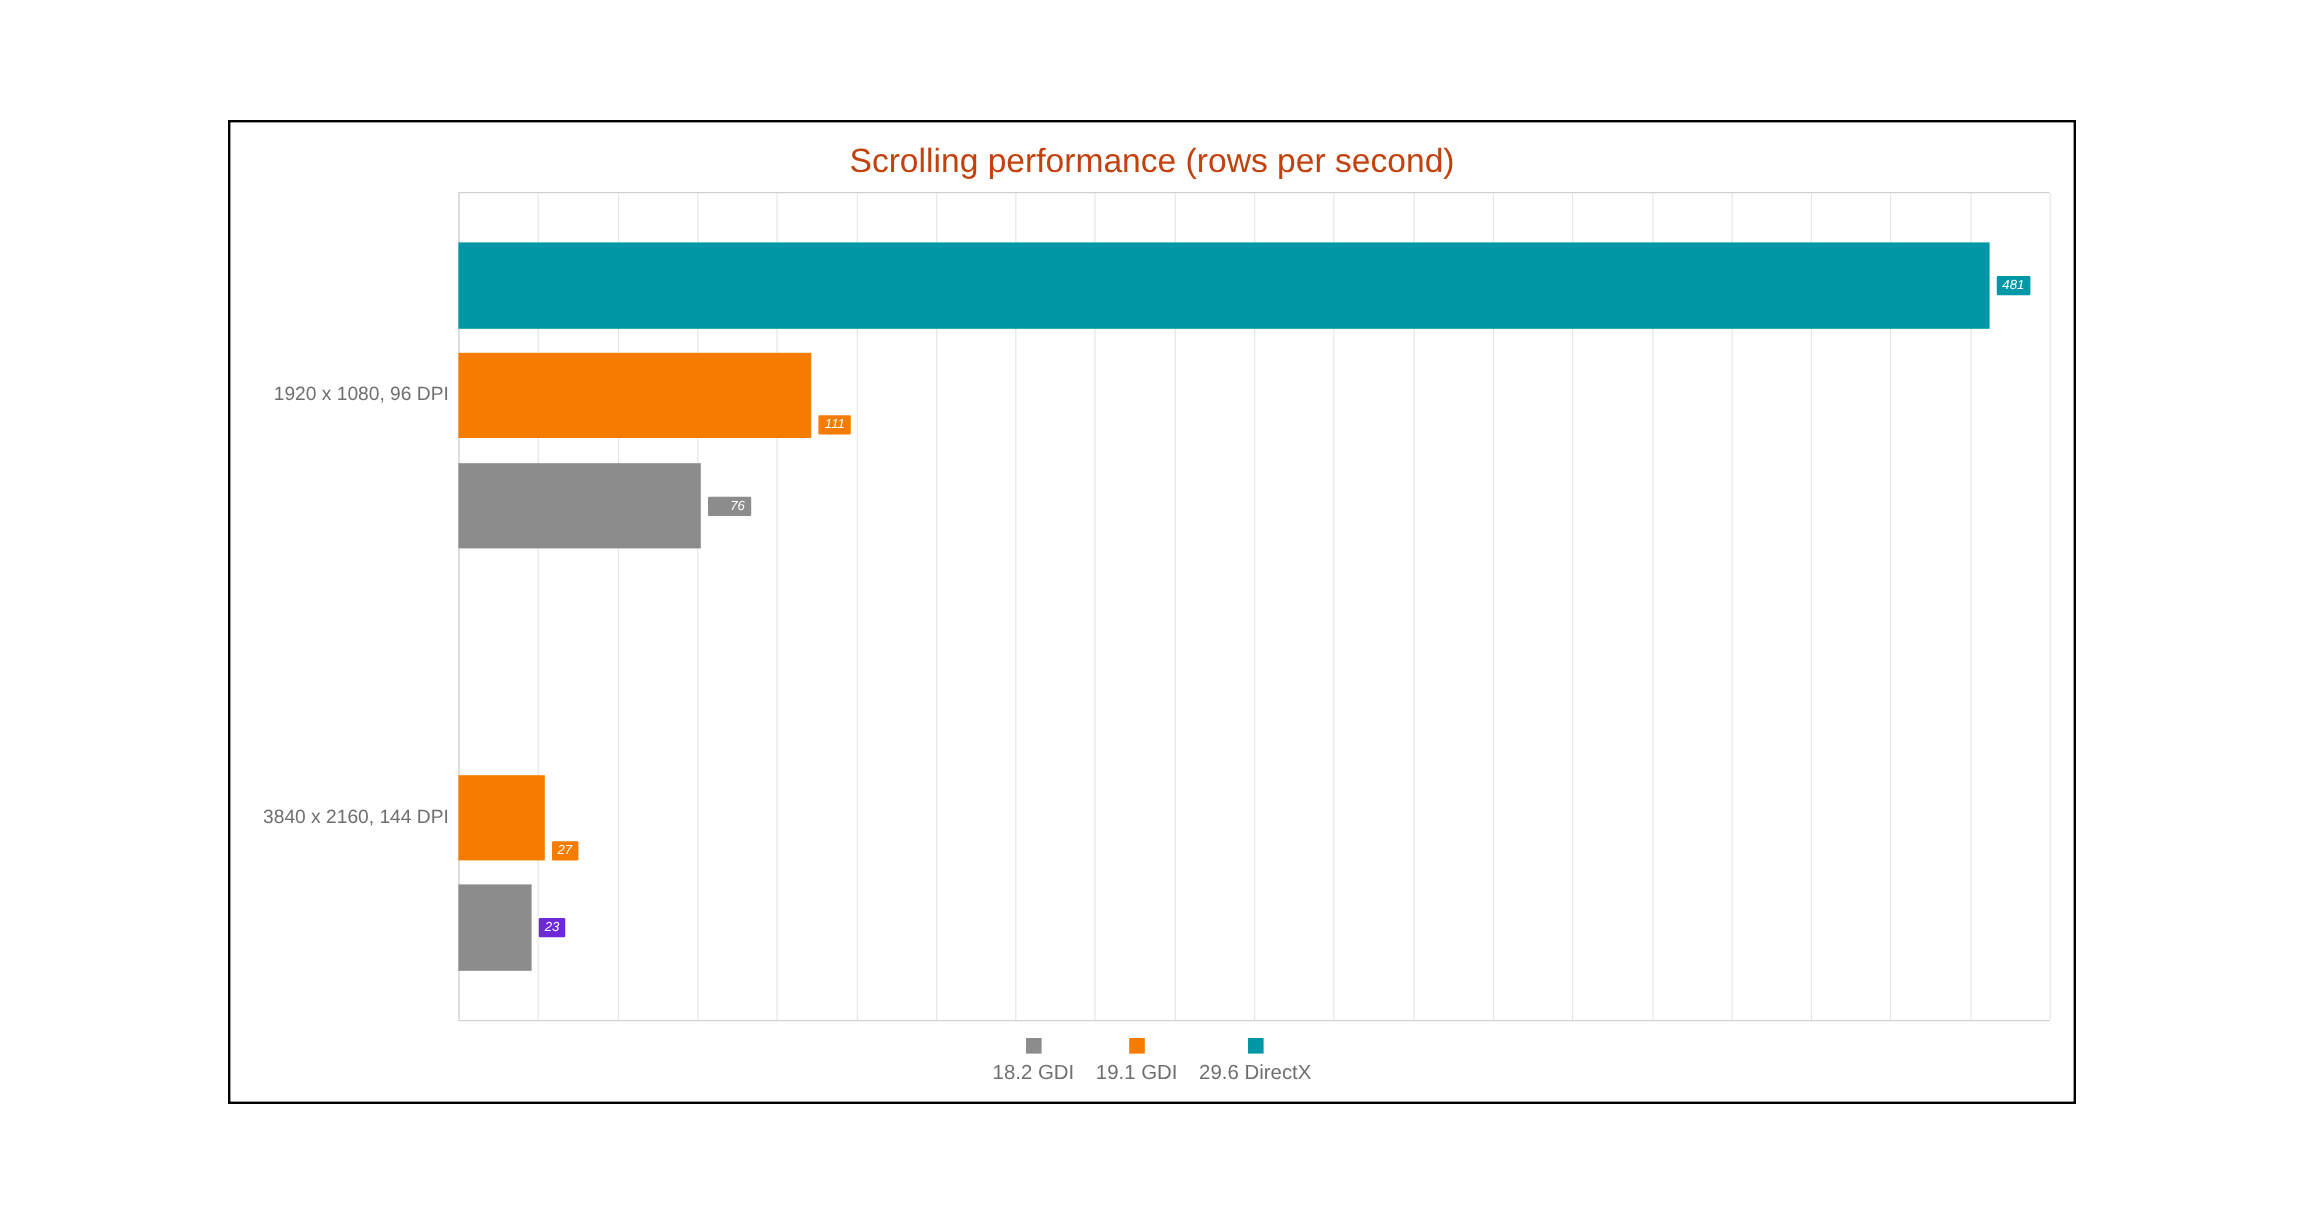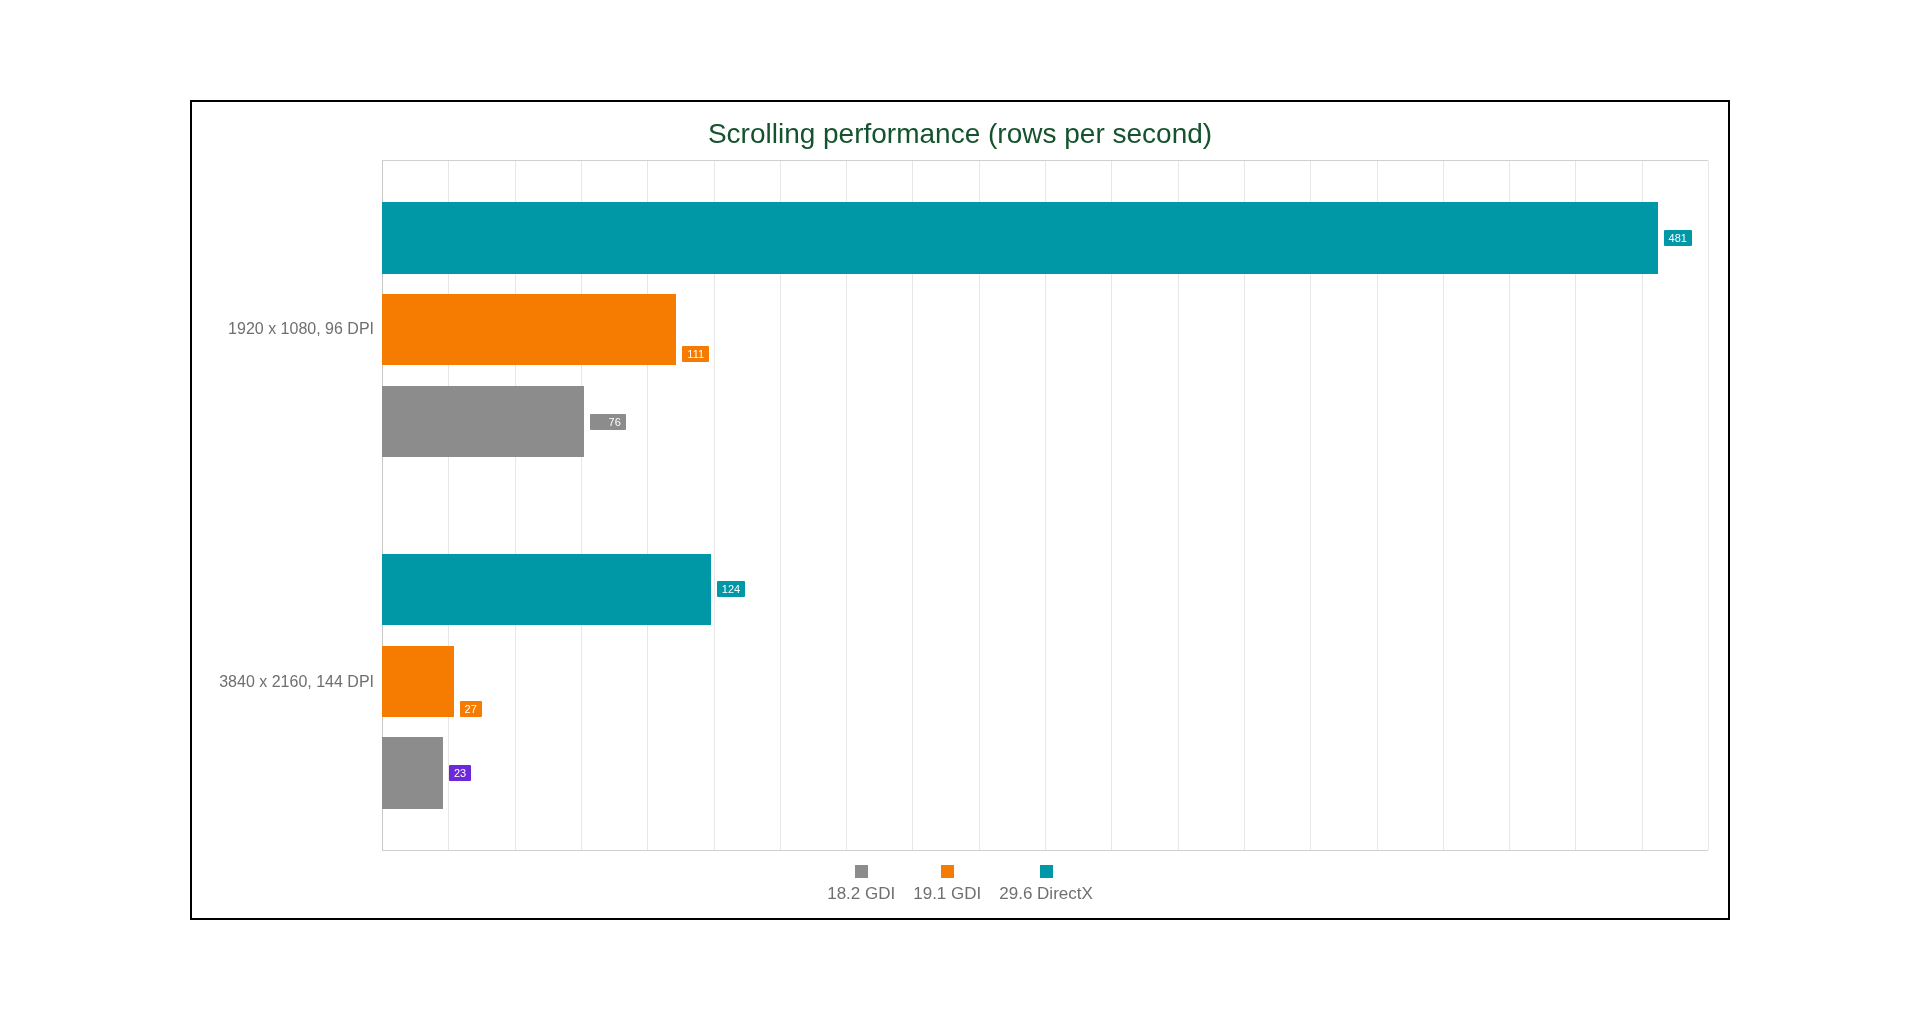--- a/index.html
+++ b/index.html
@@ -18,21 +18,21 @@
     border: 2px solid #000;
     background: #fff;
     display: flex;
     flex-direction: column;
     padding: 10px 20px 10px 20px;
   }
   .chart-title {
     text-align: center;
     font-size: 28px;
     font-weight: 300;
-    color: #14532d;
+    color: #c2410c;
     padding: 6px 0 10px 0;
   }
   .plot-row {
     flex: 1;
     display: flex;
   }
   .ylabels {
     width: 170px;
     position: relative;
     font-size: 16px;
@@ -71,20 +71,21 @@
   .bar .fill {
     height: 100%;
   }
   .bar .val {
     margin-left: 6px;
     font-size: 11px;
     font-weight: 400;
     color: #fff;
     padding: 2px 5px;
     border-radius: 1px;
+    font-style: italic;
   }
   .legend {
     display: flex;
     justify-content: center;
     gap: 18px;
     padding: 14px 0 4px 0;
     font-size: 17px;
     color: #6f6f6f;
   }
   .legend-item {
@@ -135,24 +136,20 @@
           <div class="val" style="background: rgb(0, 151, 167);">481</div>
         </div>
         <div class="bar" style="top: 19.3333%; height: 10.3333%; width: 100%;">
           <div class="fill" style="width: 22.2%; background: rgb(245, 124, 0);"></div>
           <div class="val" style="background: rgb(245, 124, 0); margin-top: 48px;">111</div>
         </div>
         <div class="bar" style="top: 32.6667%; height: 10.3333%; width: 100%;">
           <div class="fill" style="width: 15.2%; background: rgb(140, 140, 140);"></div>
           <div class="val" style="background: rgb(140, 140, 140); padding-left: 19px;">76</div>
         </div>
-        <div class="bar" style="top: 57%; height: 10.3333%; width: 100%;">
-          <div class="fill" style="width: 24.8%; background: rgb(0, 151, 167);"></div>
-          <div class="val" style="background: rgb(0, 151, 167);">124</div>
-        </div>
         <div class="bar" style="top: 70.3333%; height: 10.3333%; width: 100%; align-items: flex-end;">
           <div class="fill" style="width: 5.4%; background: rgb(245, 124, 0);"></div>
           <div class="val" style="background: rgb(245, 124, 0);">27</div>
         </div>
         <div class="bar" style="top: 83.6667%; height: 10.3333%; width: 100%;">
           <div class="fill" style="width: 4.6%; background: rgb(140, 140, 140);"></div>
           <div class="val" style="background: #6d28d9;">23</div>
         </div>
       </div>
   </div>

